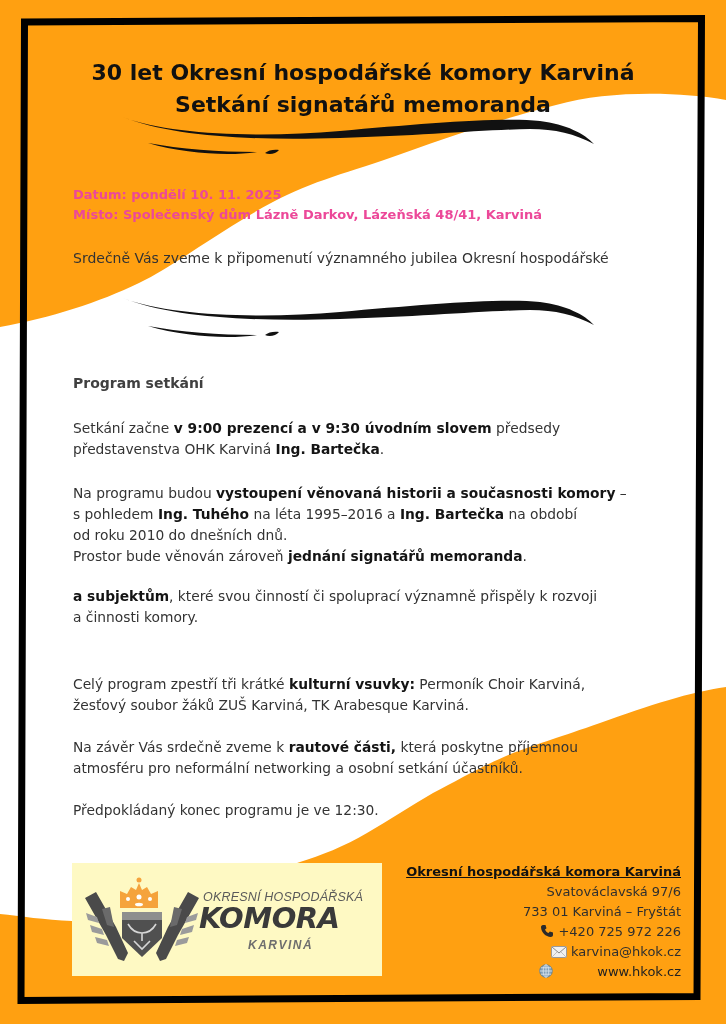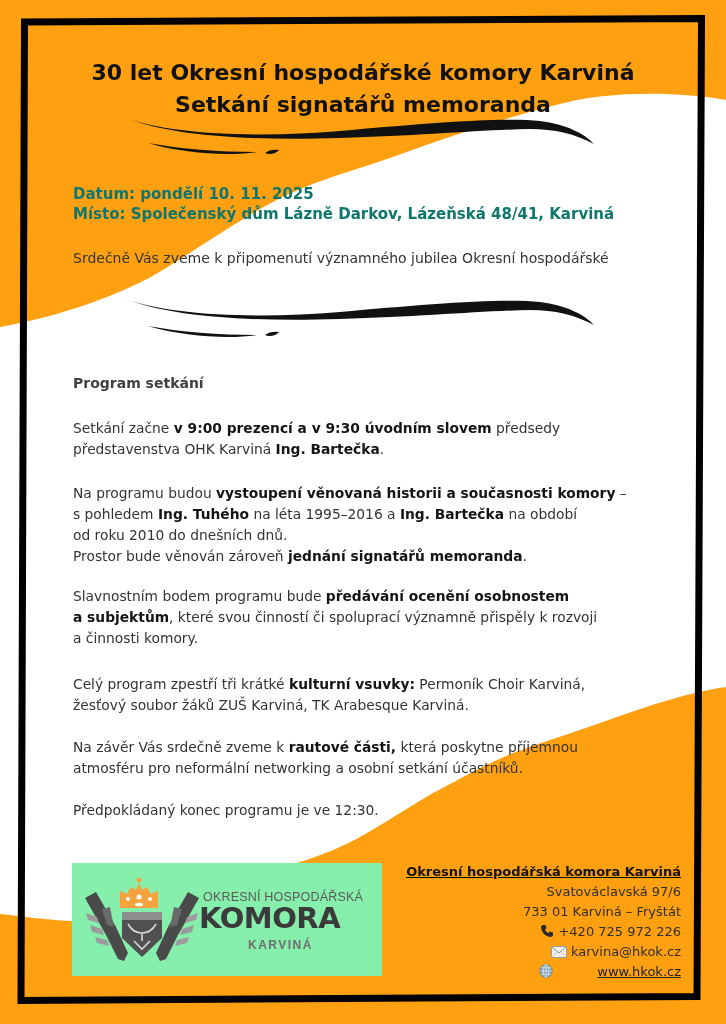--- a/index.html
+++ b/index.html
@@ -9,21 +9,21 @@
     font-family: "DejaVu Sans", sans-serif;
     color: #2e2e2e;
   }
   .layer { position: absolute; left: 0; top: 0; width: 726px; height: 1024px; }
   #bg { z-index: 0; }
   #swooshes { z-index: 2; }
   #frame { z-index: 5; pointer-events: none; }
 
   .logo-box {
     position: absolute; left: 72px; top: 863px; width: 310px; height: 113px;
-    background: #86efac; z-index: 1;
+    background: #fef9c3; z-index: 1; font-style: italic;
   }
   .emblem { position: absolute; left: 8px; top: 12px; width: 120px; height: 90px; }
   .logo-l1 {
     position: absolute; left: 131px; top: 27px; white-space: nowrap;
     font-family: "Liberation Sans", sans-serif; font-size: 12.5px; line-height: 14px;
     color: #5a5a5a; letter-spacing: 0.2px;
   }
   .logo-l2 {
     position: absolute; left: 127px; top: 42px; white-space: nowrap;
     font-family: "DejaVu Sans", sans-serif; font-weight: bold; font-size: 29px; line-height: 26px;
@@ -36,21 +36,21 @@
   }
 
   .text { position: absolute; z-index: 3; white-space: nowrap; }
   .title {
     left: 0; width: 726px; top: 57px; text-align: center;
     font-family: "DejaVu Sans", sans-serif; font-weight: bold; font-size: 22px; line-height: 32px;
     color: #111111;
   }
   .title div { display: block; }
   .details {
-    left: 73px; top: 185px; font-weight: bold; font-size: 15px; line-height: 19.5px; color: #0f766e;
+    left: 73px; top: 185px; font-weight: bold; font-size: 13px; line-height: 19.5px; color: #ec4899;
   }
   .intro {
     left: 73px; top: 246.5px; font-size: 14px; line-height: 23px; color: #333333;
   }
   .prog-head {
     left: 73px; top: 373px; font-weight: bold; font-size: 14px; line-height: 21px; color: #404040;
   }
   .para {
     position: absolute; left: 73px; z-index: 3;
     font-size: 13.8px; line-height: 21.3px; color: #333333;
@@ -64,21 +64,21 @@
   .p4 { top: 736.5px; }
   .p5 { top: 799.5px; }
 
   .footer {
     position: absolute; right: 45px; top: 862px; z-index: 3; text-align: right;
     font-size: 13px; line-height: 20px; color: #2f2f2f; white-space: nowrap;
   }
   .footer .org { font-weight: bold; color: #111111; text-decoration: underline; }
   .footer .row { display: block; }
   .footer .ic { display: inline-block; vertical-align: -2px; margin-right: 4px; }
-  .footer .web { text-decoration: underline; color: #222222; margin-left: 40px; }
+  .footer .web { color: #222222; margin-left: 40px; }
 </style>
 </head>
 <body>
 
 <svg id="bg" class="layer" viewBox="0 0 726 1024">
   <path fill="#FFA011" d="M0,0 H726 V100 C680,92 610,90 556,105 C490,122 440,140 384,160 C330,178 300,185 250,215 C200,245 170,268 139,283 C100,302 50,318 0,327 Z"></path>
   <path fill="#FFA011" d="M726,687 C690,692 650,705 600,723 C560,737 540,743 513,753 C480,767 460,779 433,793 C410,806 390,820 367,833 C345,846 320,856 300,862 C220,890 130,916 72,921 C45,920 20,916 0,914 V1024 H726 Z"></path>
 </svg>
 
 <div class="logo-box">
@@ -146,21 +146,20 @@
     <div class="line"><span>Setkání začne </span><span class="b">v 9:00 prezencí a v 9:30 úvodním slovem</span><span> předsedy</span></div>
     <div class="line"><span>představenstva OHK Karviná </span><span class="b">Ing. Bartečka</span><span>.</span></div>
   </div>
 <div class="para p1">
     <div class="line"><span>Na programu budou </span><span class="b">vystoupení věnovaná historii a současnosti komory</span><span> –</span></div>
     <div class="line"><span>s pohledem </span><span class="b">Ing. Tuhého</span><span> na léta 1995–2016 a </span><span class="b">Ing. Bartečka</span><span> na období</span></div>
     <div class="line"><span>od roku 2010 do dnešních dnů.</span></div>
     <div class="line"><span>Prostor bude věnován zároveň </span><span class="b">jednání signatářů memoranda</span><span>.</span></div>
   </div>
 <div class="para p2">
-    <div class="line"><span>Slavnostním bodem programu bude </span><span class="b">předávání ocenění osobnostem</span></div>
     <div class="line"><span class="b">a subjektům</span><span>, které svou činností či spoluprací významně přispěly k rozvoji</span></div>
     <div class="line"><span>a činnosti komory.</span></div>
   </div>
 <div class="para p3">
     <div class="line"><span>Celý program zpestří tři krátké </span><span class="b">kulturní vsuvky:</span><span> Permoník Choir Karviná,</span></div>
     <div class="line"><span>žesťový soubor žáků ZUŠ Karviná, TK Arabesque Karviná.</span></div>
   </div>
 <div class="para p4">
     <div class="line"><span>Na závěr Vás srdečně zveme k </span><span class="b">rautové části,</span><span> která poskytne příjemnou</span></div>
     <div class="line"><span>atmosféru pro neformální networking a osobní setkání účastníků.</span></div>

